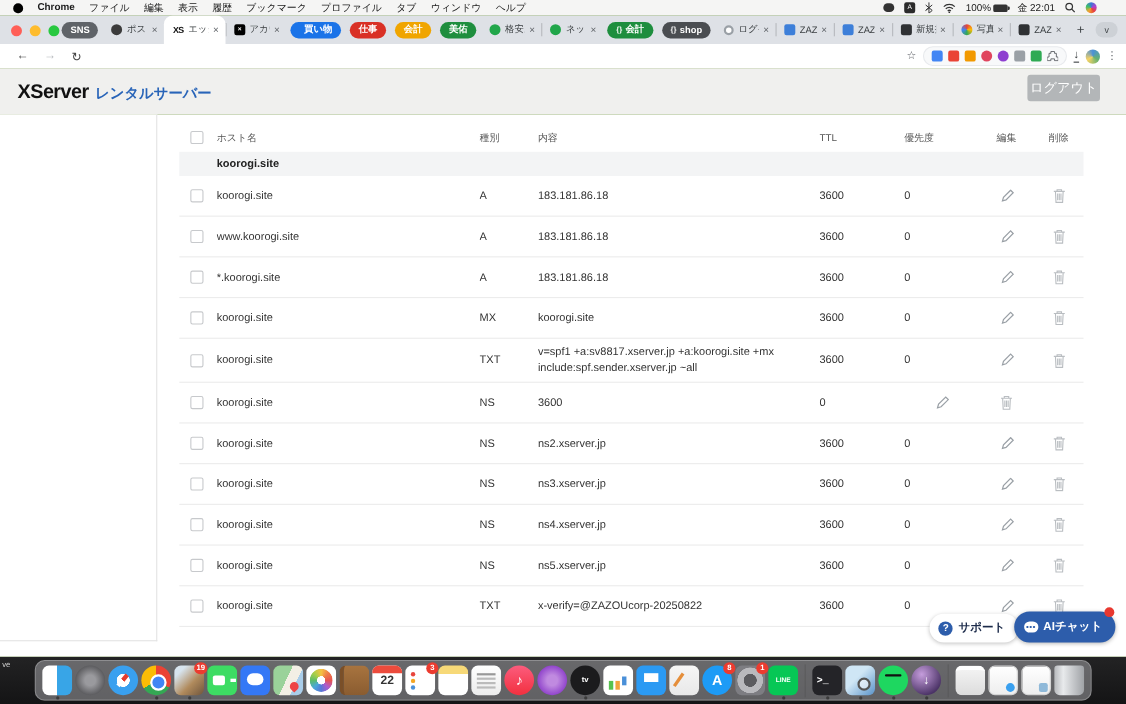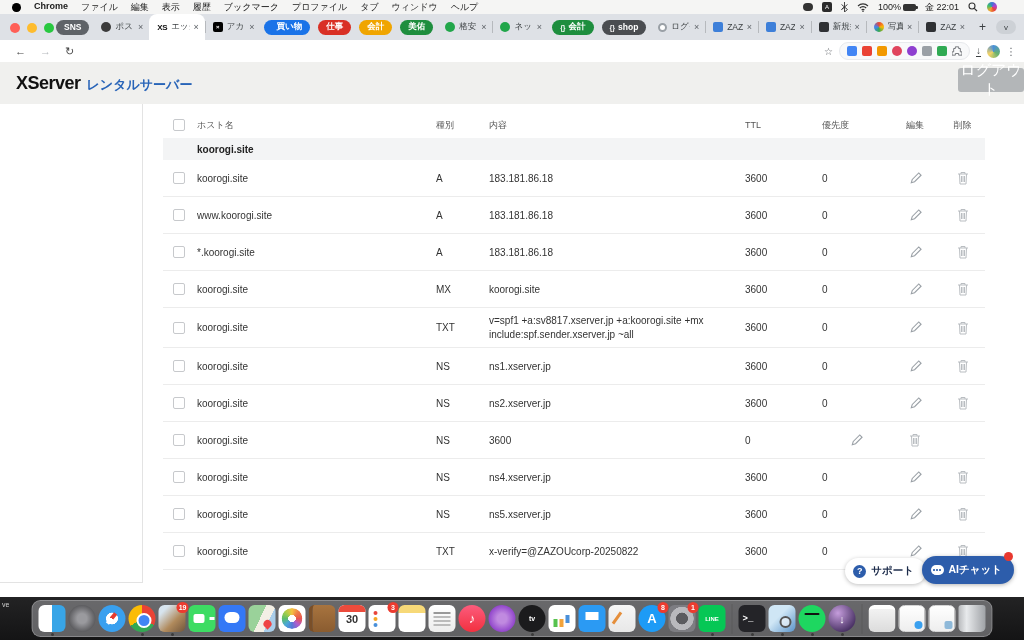--- a/index.html
+++ b/index.html
@@ -67,21 +67,21 @@
   .puzzle { width:10px; height:10px; color:#5f6368; font-size:9px; display:flex; align-items:center; justify-content:center; }
   .dl { font-size:10px; color:#3c4043; border-bottom:1.5px solid #3c4043; line-height:9px; height:11px; }
   .avatar { width:13px; height:13px; border-radius:50%; background:conic-gradient(#4a90d9,#67b26f,#f6d365,#4a90d9); }
   .dots3 { color:#5f6368; font-size:10px; letter-spacing:0; }
 
   
   .siteheader { position:absolute; top:62px; left:0; right:0; height:42px; background:#f0f0ee; z-index:30; }
   .brandwrap { position:absolute; left:16px; top:11px; display:flex; align-items:baseline; gap:6px; }
   .brand { font-size:18px; font-weight:bold; color:#111; letter-spacing:-.5px; }
   .brand-suffix { font-size:13px; font-weight:bold; color:#2864b8; }
-  .logout { position:absolute; right:0; top:6px; width:66px; height:24px; background:#b3b6b8; color:#fff; font-size:15px; border:none; border-radius:3px; display:flex; align-items:center; justify-content:center; }
+  .logout { position:absolute; right:24px; top:6px; width:66px; height:24px; background:#b3b6b8; color:#fff; font-size:12px; border:none; border-radius:3px; display:flex; align-items:center; justify-content:center; }
 
   
   .content { position:absolute; top:104px; left:0; right:0; height:493px; background:#fff; z-index:20;padding-left:16px; }
   .sidebar-edge { position:absolute; left:0; top:0; width:143px; height:479px; border-right:1px solid #e3e3e3; border-bottom:1px solid #e3e3e3; background:#fff; }
 
   .dnstable { position:absolute; left:163px; top:8px; width:822px; font-size:10px; color:#333; }
   .trow { display:grid; grid-template-columns:34px 239px 53px 256px 77px 68px 50px 45px; align-items:center; border-bottom:1px solid #ececec; min-height:37px; }
   .trow.head { border-bottom:none; min-height:26px; color:#555; font-size:9px; }
   .trow.grp { background:#f3f4f5; min-height:22px; border-bottom:none; font-weight:bold; color:#222; }
   .cb { width:12px; height:12px; border:1px solid #c7c9cc; border-radius:2px; background:#fff; margin-left:10px; }
@@ -443,21 +443,20 @@
             <span class="cell cen"><span class="icon-btn">
                 <svg width="12" height="14" viewBox="0 0 12 14">
                   <path d="M1 3h10M4 3V1.5h4V3M2.5 3l.5 10h6l.5-10M4.5 5v6M6 5v6M7.5 5v6" fill="none" stroke="#b9bdc1" stroke-width="1"></path>
                 </svg>
               </span></span>
           </div>
           <div class="trow">
             <span class="cb"></span>
             <span class="cell">koorogi.site</span>
             <span class="cell">NS</span>
-            <span class="cell">ns1.xserver.jp</span>
             <span class="cell">3600</span>
             <span class="cell">0</span>
             <span class="cell cen"><span class="icon-btn">
                 <svg width="13" height="13" viewBox="0 0 14 14">
                   <path d="M2.5 11.5l1-3.5 7-7 2.5 2.5-7 7z" fill="none" stroke="#9aa0a6" stroke-width="1.2"></path>
                 </svg>
               </span></span>
             <span class="cell cen"><span class="icon-btn">
                 <svg width="12" height="14" viewBox="0 0 12 14">
                   <path d="M1 3h10M4 3V1.5h4V3M2.5 3l.5 10h6l.5-10M4.5 5v6M6 5v6M7.5 5v6" fill="none" stroke="#b9bdc1" stroke-width="1"></path>
@@ -479,20 +478,21 @@
             <span class="cell cen"><span class="icon-btn">
                 <svg width="12" height="14" viewBox="0 0 12 14">
                   <path d="M1 3h10M4 3V1.5h4V3M2.5 3l.5 10h6l.5-10M4.5 5v6M6 5v6M7.5 5v6" fill="none" stroke="#b9bdc1" stroke-width="1"></path>
                 </svg>
               </span></span>
           </div>
           <div class="trow">
             <span class="cb"></span>
             <span class="cell">koorogi.site</span>
             <span class="cell">NS</span>
+            <span class="cell">ns3.xserver.jp</span>
             <span class="cell">3600</span>
             <span class="cell">0</span>
             <span class="cell cen"><span class="icon-btn">
                 <svg width="13" height="13" viewBox="0 0 14 14">
                   <path d="M2.5 11.5l1-3.5 7-7 2.5 2.5-7 7z" fill="none" stroke="#9aa0a6" stroke-width="1.2"></path>
                 </svg>
               </span></span>
             <span class="cell cen"><span class="icon-btn">
                 <svg width="12" height="14" viewBox="0 0 12 14">
                   <path d="M1 3h10M4 3V1.5h4V3M2.5 3l.5 10h6l.5-10M4.5 5v6M6 5v6M7.5 5v6" fill="none" stroke="#b9bdc1" stroke-width="1"></path>
@@ -602,21 +602,21 @@
         <span class="dicon">
           <span class="dbase i-maps"></span>
         </span>
         <span class="dicon">
           <span class="dbase i-photos"></span>
         </span>
         <span class="dicon">
           <span class="dbase i-contacts"></span>
         </span>
         <span class="dicon">
-          <span class="dbase i-calendar">30</span>
+          <span class="dbase i-calendar">22</span>
         </span>
         <span class="dicon">
           <span class="dbase i-reminders"></span>
           <span class="dbadge">3</span>
         </span>
         <span class="dicon">
           <span class="dbase i-notes"></span>
         </span>
         <span class="dicon">
           <span class="dbase i-textedit"></span>

